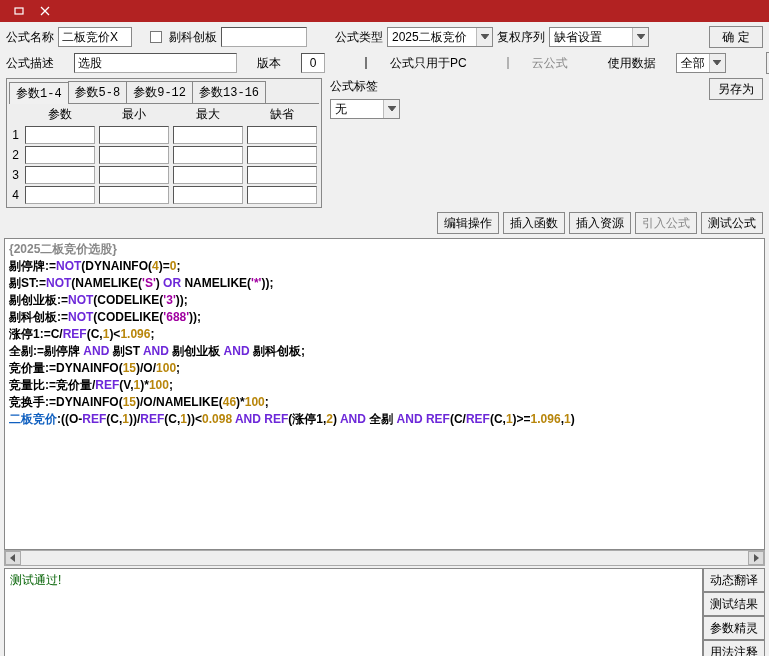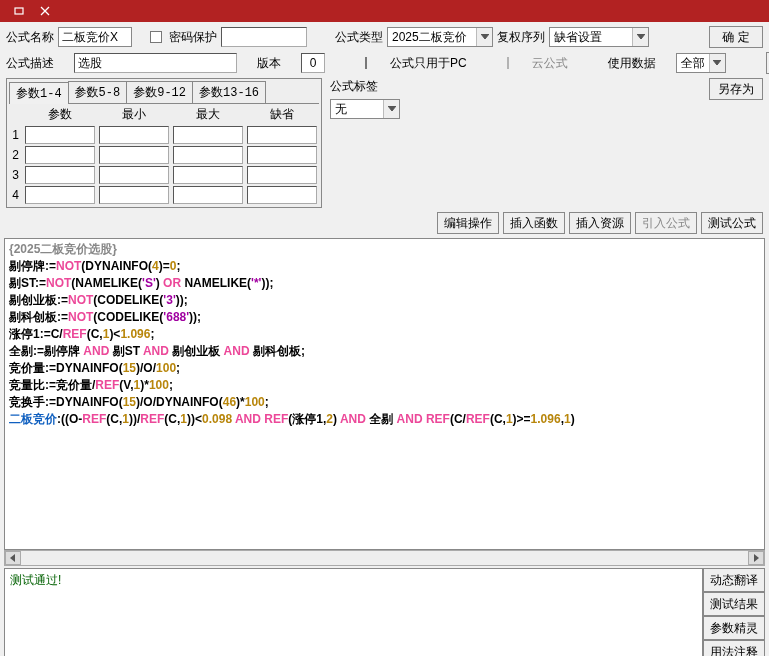--- a/index.html
+++ b/index.html
@@ -35,21 +35,21 @@
 .pcell { border: 1px inset #aaa; background: #fff; height: 18px; width: 70px; }
 
 .tagwrap { }
 .btns-right { margin-left: auto; display: flex; flex-direction: column; gap: 4px; align-items: flex-end; }
 .btnrow-under { display: flex; justify-content: flex-end; gap: 4px; padding: 0 6px 4px 6px; }
 
 .code-area { background: #fff; border: 1px solid #888; margin: 0 4px; height: 312px; overflow: auto; position: relative; }
 .code { font-family: "Consolas","Courier New",monospace; font-size: 13px; font-weight: bold; line-height: 16px; padding: 2px 4px; white-space: pre; }
 .hdr { color: #888; }
 .kw-blue { color: #1060c0; }
-.kw-green { color: #ec4899; }
+.kw-green { color: #6d28d9; }
 .num { color: #b8860b; }
 .str { color: #a000a0; }
 .id { color: #000; }
 
 .hscroll { height: 16px; background: #eee; border: 1px solid #aaa; margin: 0 4px; display: flex; align-items: center; }
 .hscroll .arrow { width: 16px; height: 14px; display: flex; align-items: center; justify-content: center; border: 1px solid #aaa; background: #ddd; }
 .hscroll .track { flex: 1; }
 
 .bottom { display: flex; margin: 2px 4px 4px 4px; height: 96px; }
 .result { flex: 1; border: 1px solid #888; background: #fff; padding: 3px 5px; color: #006000; }
@@ -72,21 +72,21 @@
         <line x1="10" y1="2" x2="2" y2="10"></line>
       </svg>
     </span>
 </div>
 
 <div class="toprow">
   <span class="lbl">公式名称</span>
   <input class="txt" style="width: 74px;" value="二板竞价X">
   <span style="width:10px"></span>
   <span class="chk"></span>
-  <span class="lbl">密码保护</span>
+  <span class="lbl">剔科创板</span>
   <input class="txt sunken" style="width: 86px;">
   <span style="flex:0 0 20px"></span>
   <span class="lbl">公式类型</span>
   <span class="select" style="width:106px">
     <span class="selval">2025二板竞价</span>
     <span class="dd">
         <svg width="8" height="6">
           <polygon points="0,0 8,0 4,5"></polygon>
         </svg>
       </span>
@@ -238,21 +238,21 @@
 <div class="code-area">
 <div class="code"><span class="hdr">{2025二板竞价选股}</span>
 <span class="id">剔停牌:=</span><span class="kw-green">NOT</span><span class="id">(DYNAINFO(</span><span class="num">4</span><span class="id">)=</span><span class="num">0</span><span class="id">;</span>
 <span class="id">剔ST:=</span><span class="kw-green">NOT</span><span class="id">(NAMELIKE(</span><span class="str">'S'</span><span class="id">) </span><span class="kw-green">OR</span><span class="id"> NAMELIKE(</span><span class="str">'*'</span><span class="id">));</span>
 <span class="id">剔创业板:=</span><span class="kw-green">NOT</span><span class="id">(CODELIKE(</span><span class="str">'3'</span><span class="id">));</span>
 <span class="id">剔科创板:=</span><span class="kw-green">NOT</span><span class="id">(CODELIKE(</span><span class="str">'688'</span><span class="id">));</span>
 <span class="id">涨停1:=C/</span><span class="kw-green">REF</span><span class="id">(C,</span><span class="num">1</span><span class="id">)&lt;</span><span class="num">1.096</span><span class="id">;</span>
 <span class="id">全剔:=剔停牌 </span><span class="kw-green">AND</span><span class="id"> 剔ST </span><span class="kw-green">AND</span><span class="id"> 剔创业板 </span><span class="kw-green">AND</span><span class="id"> 剔科创板;</span>
 <span class="id">竞价量:=DYNAINFO(</span><span class="num">15</span><span class="id">)/O/</span><span class="num">100</span><span class="id">;</span>
 <span class="id">竞量比:=竞价量/</span><span class="kw-green">REF</span><span class="id">(V,</span><span class="num">1</span><span class="id">)*</span><span class="num">100</span><span class="id">;</span>
-<span class="id">竞换手:=DYNAINFO(</span><span class="num">15</span><span class="id">)/O/DYNAINFO(</span><span class="num">46</span><span class="id">)*</span><span class="num">100</span><span class="id">;</span>
+<span class="id">竞换手:=DYNAINFO(</span><span class="num">15</span><span class="id">)/O/NAMELIKE(</span><span class="num">46</span><span class="id">)*</span><span class="num">100</span><span class="id">;</span>
 <span class="kw-blue">二板竞价</span><span class="id">:((O-</span><span class="kw-green">REF</span><span class="id">(C,</span><span class="num">1</span><span class="id">))/</span><span class="kw-green">REF</span><span class="id">(C,</span><span class="num">1</span><span class="id">))&lt;</span><span class="num">0.098</span><span class="kw-green"> AND</span><span class="kw-green"> REF</span><span class="id">(涨停1,</span><span class="num">2</span><span class="id">) </span><span class="kw-green">AND</span><span class="id"> 全剔 </span><span class="kw-green">AND</span><span class="kw-green"> REF</span><span class="id">(C/</span><span class="kw-green">REF</span><span class="id">(C,</span><span class="num">1</span><span class="id">)&gt;=</span><span class="num">1.096</span><span class="id">,</span><span class="num">1</span><span class="id">)</span></div>
 </div>
 
 <div class="hscroll">
   <div class="arrow">
       <svg width="8" height="8">
         <polygon points="6,0 6,8 1,4" fill="#555"></polygon>
       </svg>
     </div>
   <div class="track"></div>

